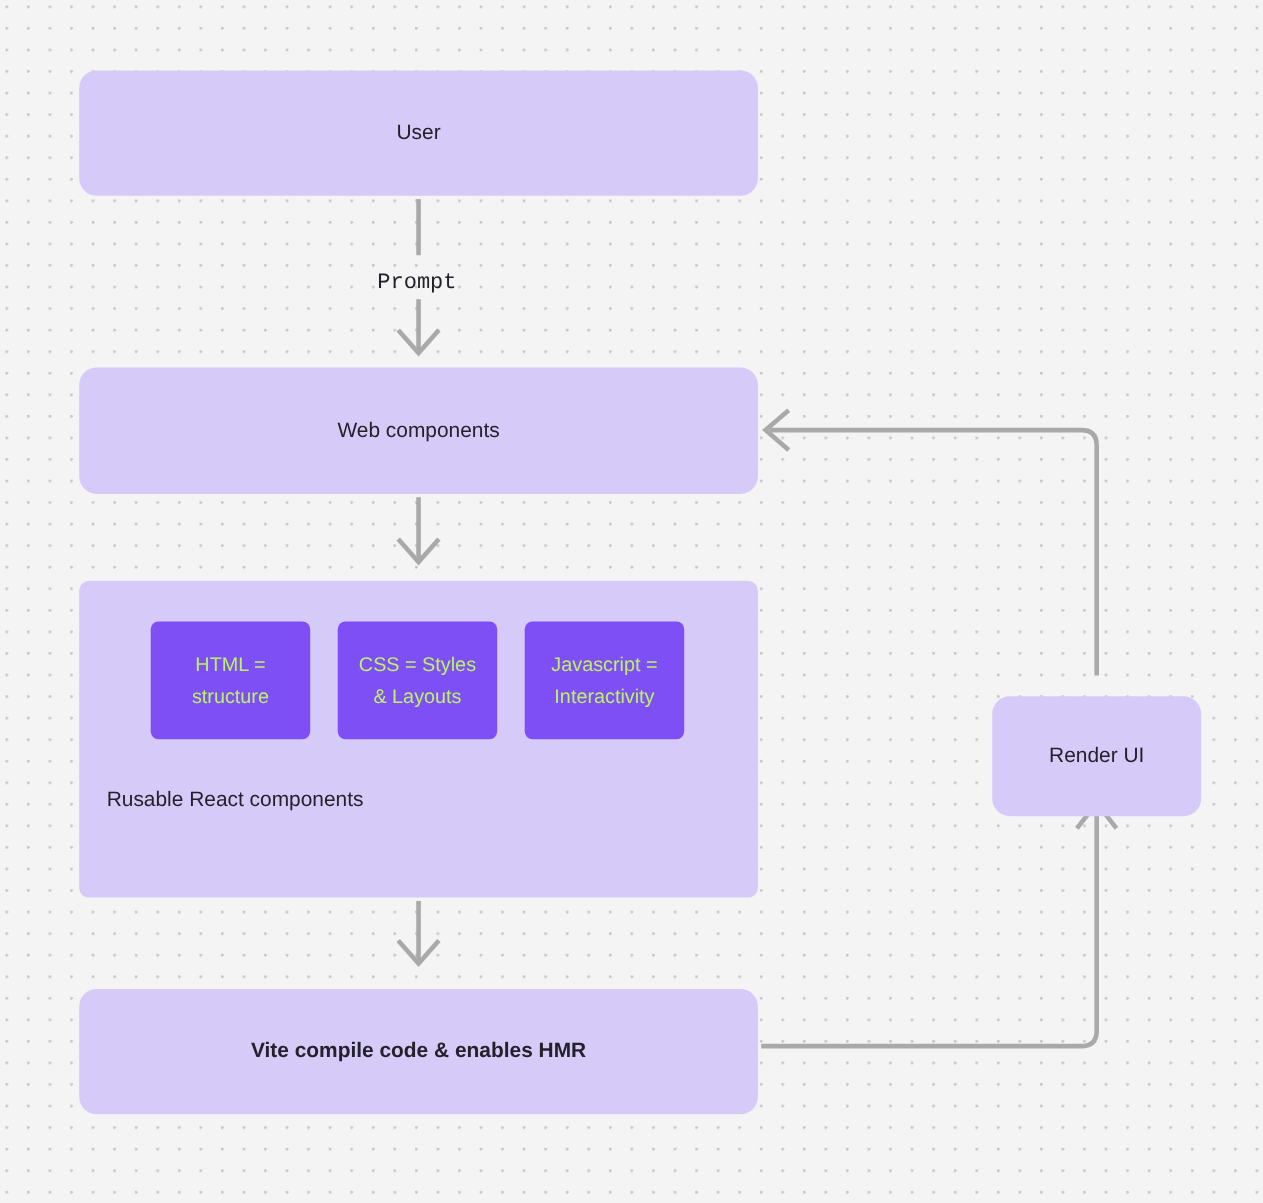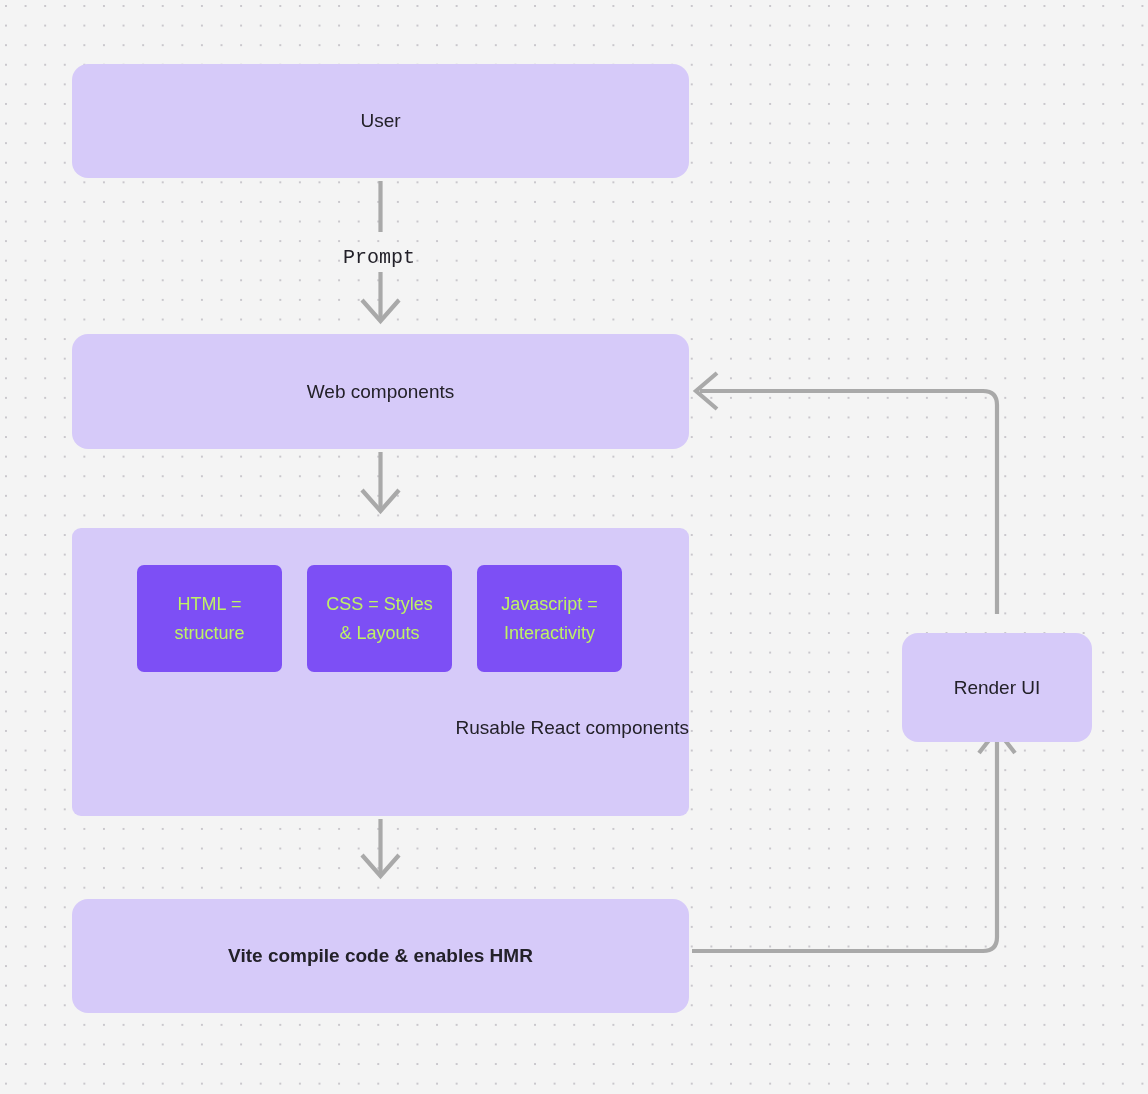--- a/index.html
+++ b/index.html
@@ -66,23 +66,24 @@
     text-align: center;
     box-sizing: border-box;
   }
   .chip span { white-space: pre-line; }
 
   .group-caption {
     position: absolute;
     left: 0;
     top: 187px;
     width: 617px;
-    text-align: right;
+    text-align: left;
     color: #232129;
     font-size: 19px;
+    padding-left: 25px;
   }
 
   
   .edge-label {
     position: absolute;
     color: #232129;
     font-size: 20px;
     white-space: nowrap;
     font-family: Liberation Mono, monospace;
   }

